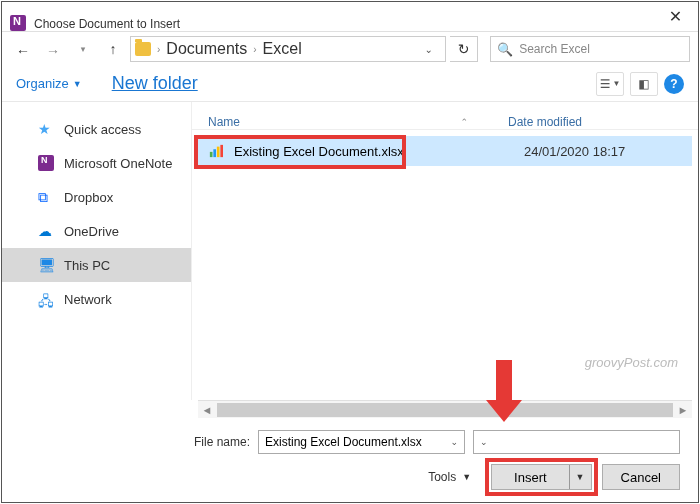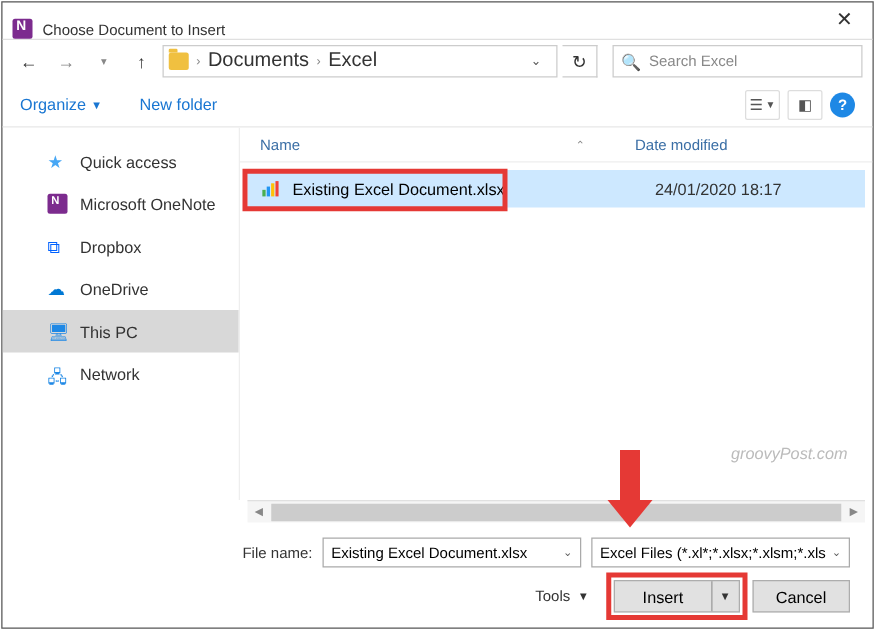--- a/index.html
+++ b/index.html
@@ -19,38 +19,38 @@
   .addr-box .crumb { font-size: 16px; color: #333; padding: 0 4px; }
   .addr-box .sep { color: #888; font-size: 10px; }
   .addr-box .spacer { flex: 1; }
   .addr-box .drop { color: #555; font-size: 10px; padding: 0 8px; }
   .refresh-btn { width: 28px; height: 26px; border: 1px solid #ccc; border-left: none; display: flex; align-items: center; justify-content: center; color: #333; font-size: 14px; }
   .search-box { width: 200px; height: 26px; border: 1px solid #ccc; margin-left: 8px; display: flex; align-items: center; padding: 0 6px; color: #888; font-size: 12px; }
   .search-box .sicon { margin-right: 6px; font-size: 13px; color: #666; }
   .toolbar { display: flex; align-items: center; height: 36px; padding: 0 14px; border-bottom: 1px solid #e8e8e8; }
   .toolbar .org { color: #1976d2; font-size: 13px; display: flex; align-items: center; gap: 4px; }
   .toolbar .org .dd { font-size: 9px; }
-  .toolbar .newf { color: #1976d2; font-size: 13px; margin-left: 30px; }
+  .toolbar .newf { color: #1976d2; font-size: 18px; margin-left: 30px; text-decoration: underline; }
   .toolbar .right-tools { margin-left: auto; display: flex; align-items: center; gap: 6px; }
   .toolbar .tool-ic { width: 28px; height: 24px; border: 1px solid #ddd; display: flex; align-items: center; justify-content: center; font-size: 12px; color: #555; border-radius: 2px; }
   .toolbar .help { width: 20px; height: 20px; background: #1e88e5; border-radius: 50%; color: #fff; font-size: 12px; display: flex; align-items: center; justify-content: center; font-weight: bold; }
   .body { display: flex; flex: 1; overflow: hidden; }
   .sidebar { width: 190px; border-right: 1px solid #eee; padding-top: 10px; overflow: hidden; }
   .sidebar .item { display: flex; align-items: center; height: 34px; padding-left: 36px; font-size: 13px; color: #333; gap: 10px; }
   .sidebar .item.sel { background: #d8d8d8; }
   .sidebar .item .ic { width: 16px; height: 16px; display: inline-block; }
   .ic-star { color: #47a7f5; font-size: 14px; }
   .ic-onenote { width: 16px; height: 14px; background: #7c2b8e; border-radius: 2px; position: relative; }
   .ic-onenote::after { content: "N"; color: #fff; font-size: 9px; font-weight: bold; position: absolute; left: 3px; top: 0; }
   .ic-dropbox { color: #0061ff; font-size: 14px; }
   .ic-onedrive { color: #0078d4; font-size: 14px; }
   .ic-thispc { color: #1e88e5; font-size: 14px; }
   .ic-network { color: #1e88e5; font-size: 14px; }
   .filepane { flex: 1; display: flex; flex-direction: column; position: relative; }
-  .col-headers { display: flex; height: 28px; align-items: center; border-bottom: 1px solid #eee; font-size: 12px; color: #3a6ea5; padding-left: 16px; }
+  .col-headers { display: flex; height: 28px; align-items: flex-end; border-bottom: 1px solid #eee; font-size: 12px; color: #3a6ea5; padding-left: 16px; }
   .col-headers .cname { width: 300px; display: flex; align-items: center; gap: 50px; }
   .col-headers .cname .sort { font-size: 9px; color: #888; margin-left: auto; margin-right: 40px; }
   .col-headers .cdate { flex: 1; }
   .file-row { display: flex; align-items: center; height: 30px; background: #cde8ff; margin: 6px 6px 0 6px; padding-left: 10px; font-size: 13px; }
   .file-row .fic { width: 16px; height: 16px; margin-right: 10px; display: flex; align-items: center; justify-content: center; }
   .file-row .fic svg { width: 14px; height: 14px; }
   .file-row .fname { width: 290px; }
   .file-row .fdate { flex: 1; color: #333; }
   .highlight-box { position: absolute; border: 4px solid #e53935; pointer-events: none; }
   .hb1 { top: 33px; left: 2px; width: 212px; height: 34px; }
@@ -181,21 +181,20 @@
   </div>
 
   <div class="bottom" style="position:relative;">
     <div class="row-fn">
       <div class="lbl">File name:</div>
       <div class="combo">
         <span>Existing Excel Document.xlsx</span>
         <span class="dd">⌄</span>
       </div>
       <div class="combo filter-combo">
-        <span style="white-space:nowrap;overflow:hidden;">Excel Files (*.xl*;*.xlsx;*.xlsm;*.xls</span>
         <span class="dd">⌄</span>
       </div>
     </div>
     <div class="row-btns">
       <div class="tools">
         <span>Tools</span>
         <span class="dd">▼</span>
       </div>
       <div style="position:relative;">
         <div class="btn btn-insert">

